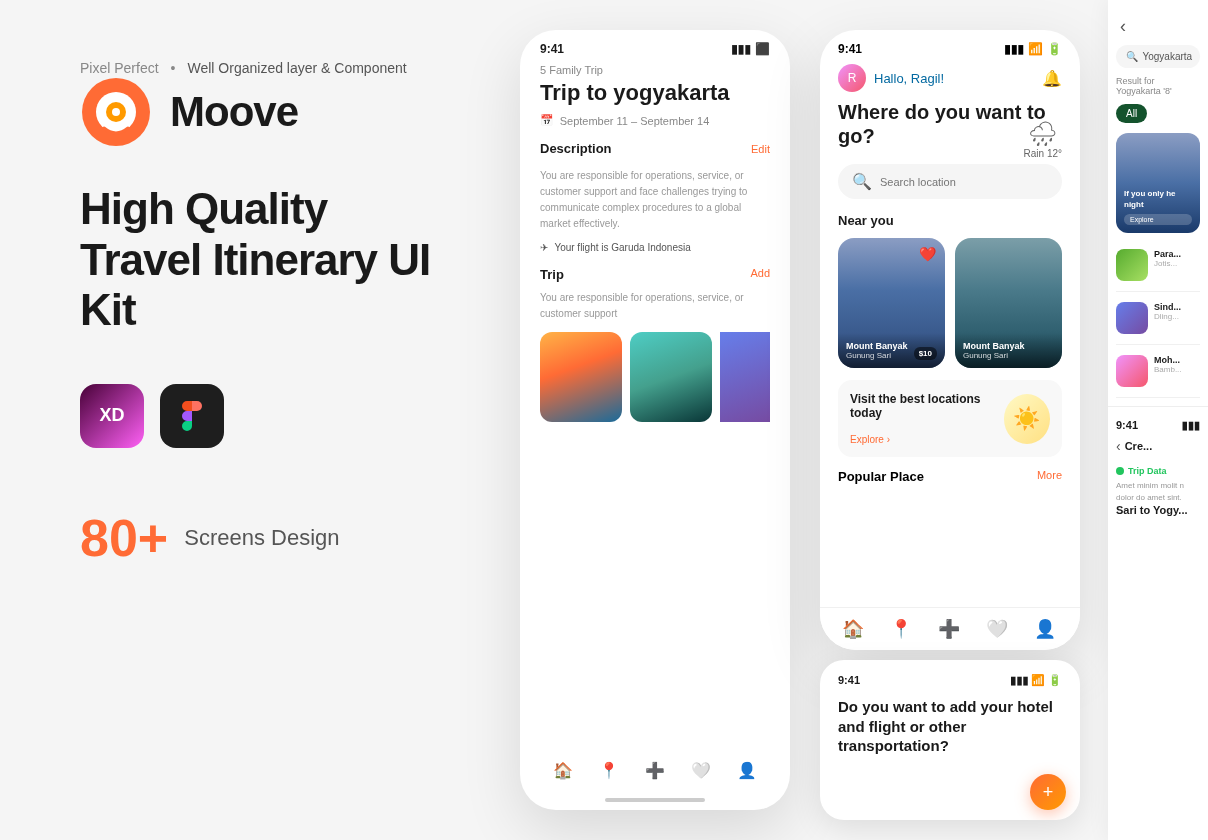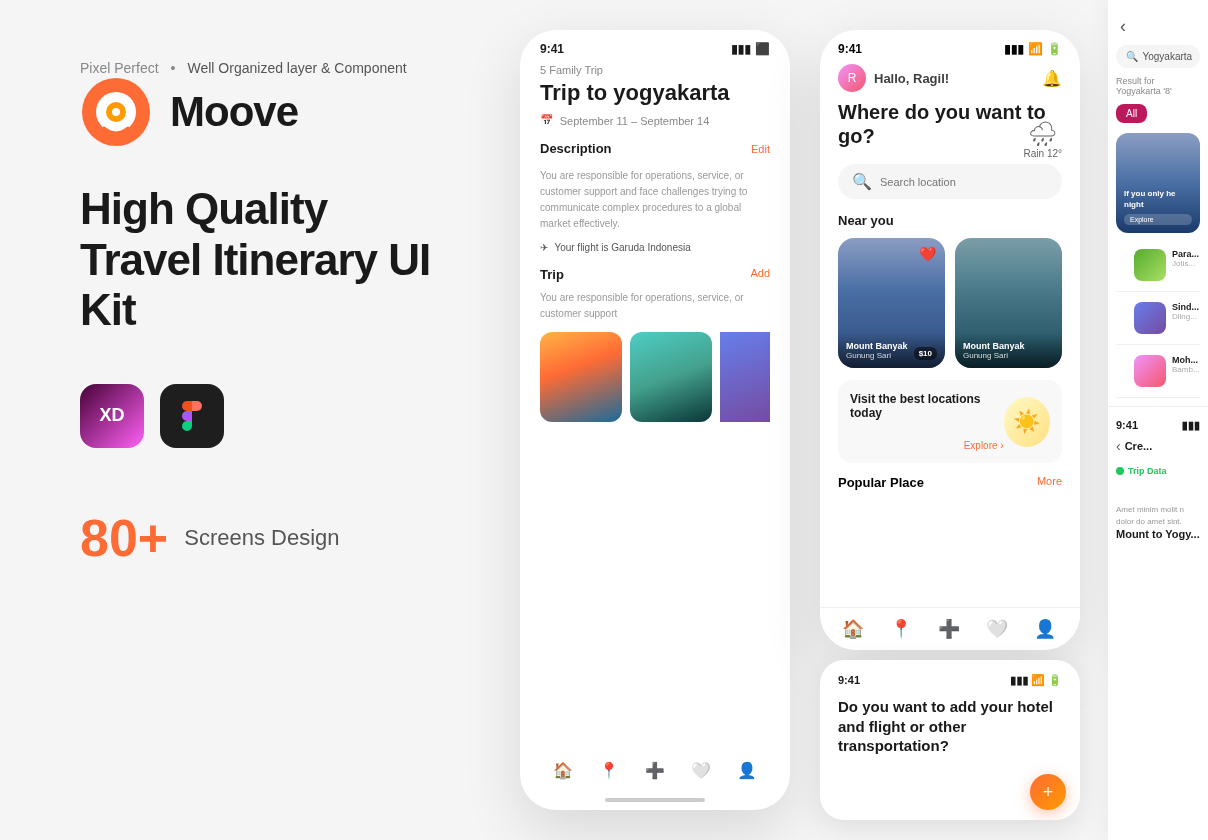--- a/index.html
+++ b/index.html
@@ -274,21 +274,21 @@
       gap: 8px;
       margin-bottom: 8px;
     }
     .avatar-small {
       width: 28px; height: 28px;
       border-radius: 50%;
       background: linear-gradient(135deg, #f093fb 0%, #f5576c 100%);
       display: flex; align-items: center; justify-content: center;
       font-size: 12px; color: white;
     }
-    .greeting-text { font-size: 13px; font-weight: 700; color: #404040; }
+    .greeting-text { font-size: 13px; font-weight: 400; color: #0369a1; }
     .bell-icon { margin-left: auto; font-size: 16px; color: #555; }
 
     .rp-question {
       font-size: 20px;
       font-weight: 800;
       color: #1a1a1a;
       line-height: 1.2;
       margin-bottom: 4px;
     }
 
@@ -376,21 +376,21 @@
       margin: 0 18px 12px;
       background: #f8f8f8;
       border-radius: 14px;
       padding: 12px;
       display: flex;
       align-items: center;
       justify-content: space-between;
     }
     .vb-text { }
     .vb-title { font-size: 12px; font-weight: 700; color: #1a1a1a; }
-    .vb-link { font-size: 10px; color: #FF6B35; margin-top: 20px; text-align: right; }
+    .vb-link { font-size: 10px; color: #FF6B35; margin-top: 14px; }
     .weather-ball {
       width: 50px; height: 50px;
       border-radius: 50%;
       background: linear-gradient(135deg, #FFF9C4, #FFE082);
       display: flex; align-items: center; justify-content: center;
       font-size: 22px;
     }
 
     .popular-header {
       display: flex;
@@ -455,23 +455,22 @@
       gap: 6px;
     }
     .frp-tab {
       background: #f5f5f5;
       border-radius: 20px;
       padding: 4px 10px;
       font-size: 10px;
       color: #888;
     }
     .frp-tab.active {
-      background: #be185d;
+      background: #14532d;
       color: white;
-      border-radius: 8px;
     }
 
     .frp-night-card {
       margin: 0 8px 10px;
       background: linear-gradient(180deg, #8B9DC3 0%, #4a6fa5 50%, #1a3a6a 100%);
       border-radius: 12px;
       height: 100px;
       position: relative;
       display: flex;
       flex-direction: column;
@@ -485,21 +484,21 @@
       font-size: 7px;
       padding: 2px 6px;
       border-radius: 8px;
       display: inline-block;
       margin-top: 4px;
     }
 
     .frp-list-item {
       display: flex;
       gap: 6px;
-      padding: 6px 26px;
+      padding: 6px 8px;
       align-items: flex-start;
     }
     .frp-thumb {
       width: 32px; height: 32px;
       border-radius: 8px;
       flex-shrink: 0;
     }
     .thumb-green { background: linear-gradient(135deg, #56ab2f, #a8e063); }
     .thumb-blue { background: linear-gradient(135deg, #667eea, #764ba2); }
     .thumb-red { background: linear-gradient(135deg, #f093fb, #f5576c); }
@@ -554,21 +553,21 @@
       align-items: center;
       gap: 4px;
       padding: 0 8px 8px;
     }
 
     .frp-b-badge {
       display: flex;
       align-items: center;
       gap: 4px;
       padding: 4px 8px;
-      margin-bottom: 24px;
+      margin-bottom: 0;
     }
     .badge-dot { width: 8px; height: 8px; border-radius: 50%; background: #22c55e; }
     .badge-text { font-size: 9px; color: #22c55e; font-weight: 700; }
 
     .frp-b-desc {
       font-size: 8px;
       color: #999;
       padding: 0 8px;
       line-height: 1.5;
       margin-bottom: 0;
@@ -822,14 +821,14 @@
   </div>
   <div class="frp-b-nav">
     <span style="font-size:14px;color:#555;">‹</span>
     <span style="font-size:11px;font-weight:700;color:#1a1a1a;">Cre...</span>
   </div>
   <div class="frp-b-badge">
     <div class="badge-dot"></div>
     <span class="badge-text">Trip Data</span>
   </div>
   <div class="frp-b-desc">Amet minim molit n dolor do amet sint.</div>
-  <div class="frp-b-trip-title">Mount to Yogy...</div>
+  <div class="frp-b-trip-title">Sari to Yogy...</div>
 </div>
 
 </body></html>

